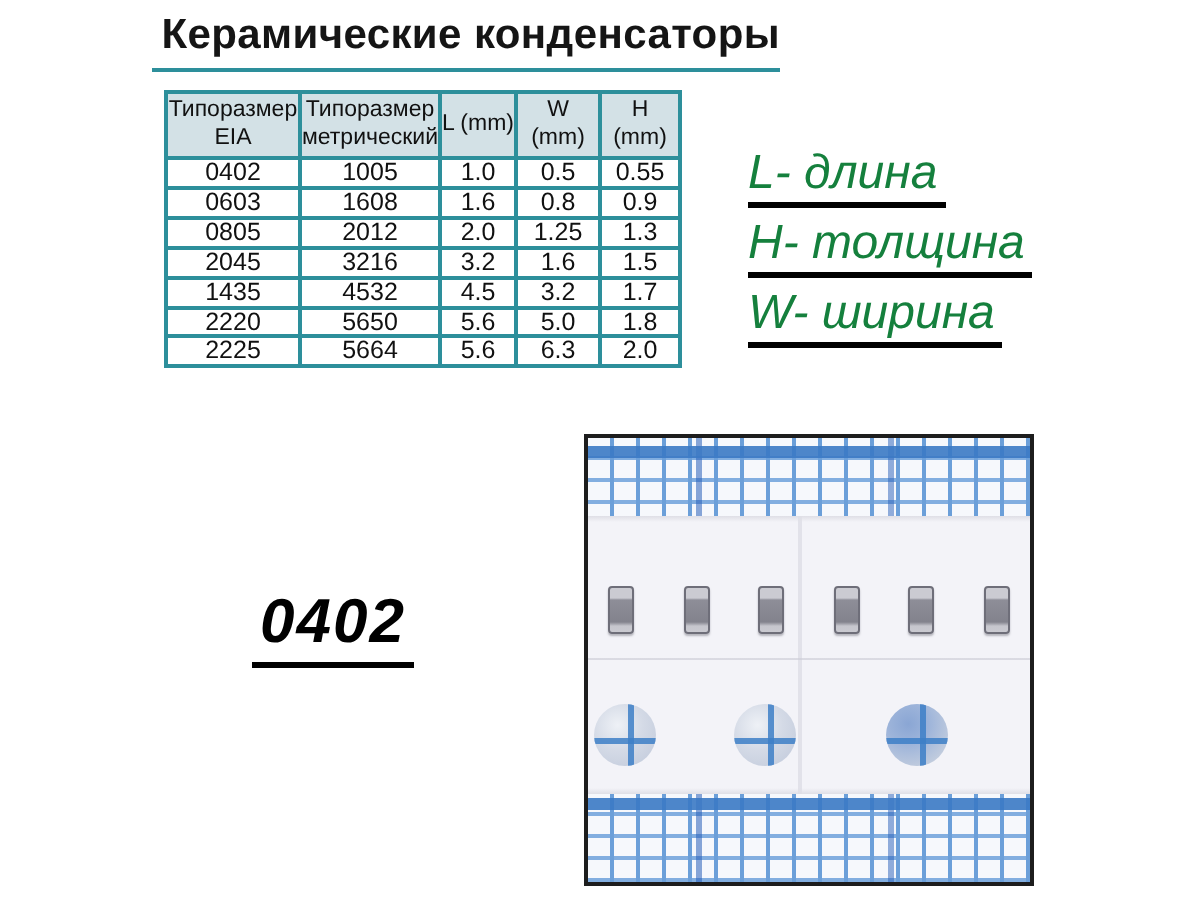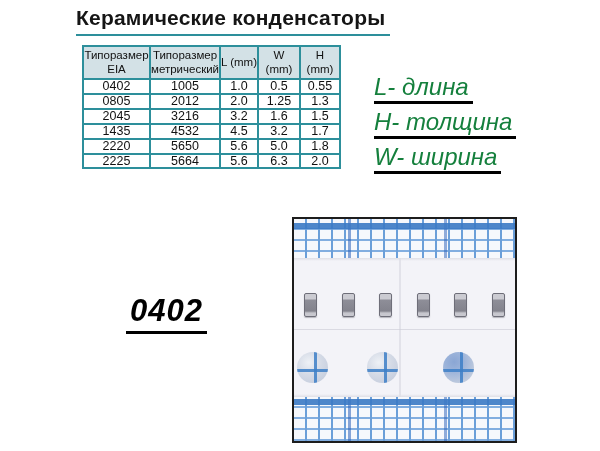--- a/index.html
+++ b/index.html
@@ -8,21 +8,21 @@
     background:#ffffff;
     position:relative;
     font-family:"Liberation Sans", sans-serif;
     color:#111;
     overflow:hidden;
   }
 
   
   .title-wrap {
     position:absolute; left:76px; top:6px; width:314px;
-    text-align:left;
+    text-align:right;
     border-bottom:2px solid #2d8f9b;
     padding-bottom:4px;
   }
   .title-wrap h1 {
     margin:0; font-size:21px; font-weight:bold; letter-spacing:0.2px; color:#151515;
   }
 
   
   table.dim-table {
     position:absolute; left:82px; top:45px;
@@ -168,20 +168,27 @@
   </thead>
   <tbody>
       <tr>
         <td>0402</td>
         <td>1005</td>
         <td>1.0</td>
         <td>0.5</td>
         <td>0.55</td>
       </tr>
       <tr>
+        <td>0603</td>
+        <td>1608</td>
+        <td>1.6</td>
+        <td>0.8</td>
+        <td>0.9</td>
+      </tr>
+      <tr>
         <td>0805</td>
         <td>2012</td>
         <td>2.0</td>
         <td>1.25</td>
         <td>1.3</td>
       </tr>
       <tr>
         <td>2045</td>
         <td>3216</td>
         <td>3.2</td>

